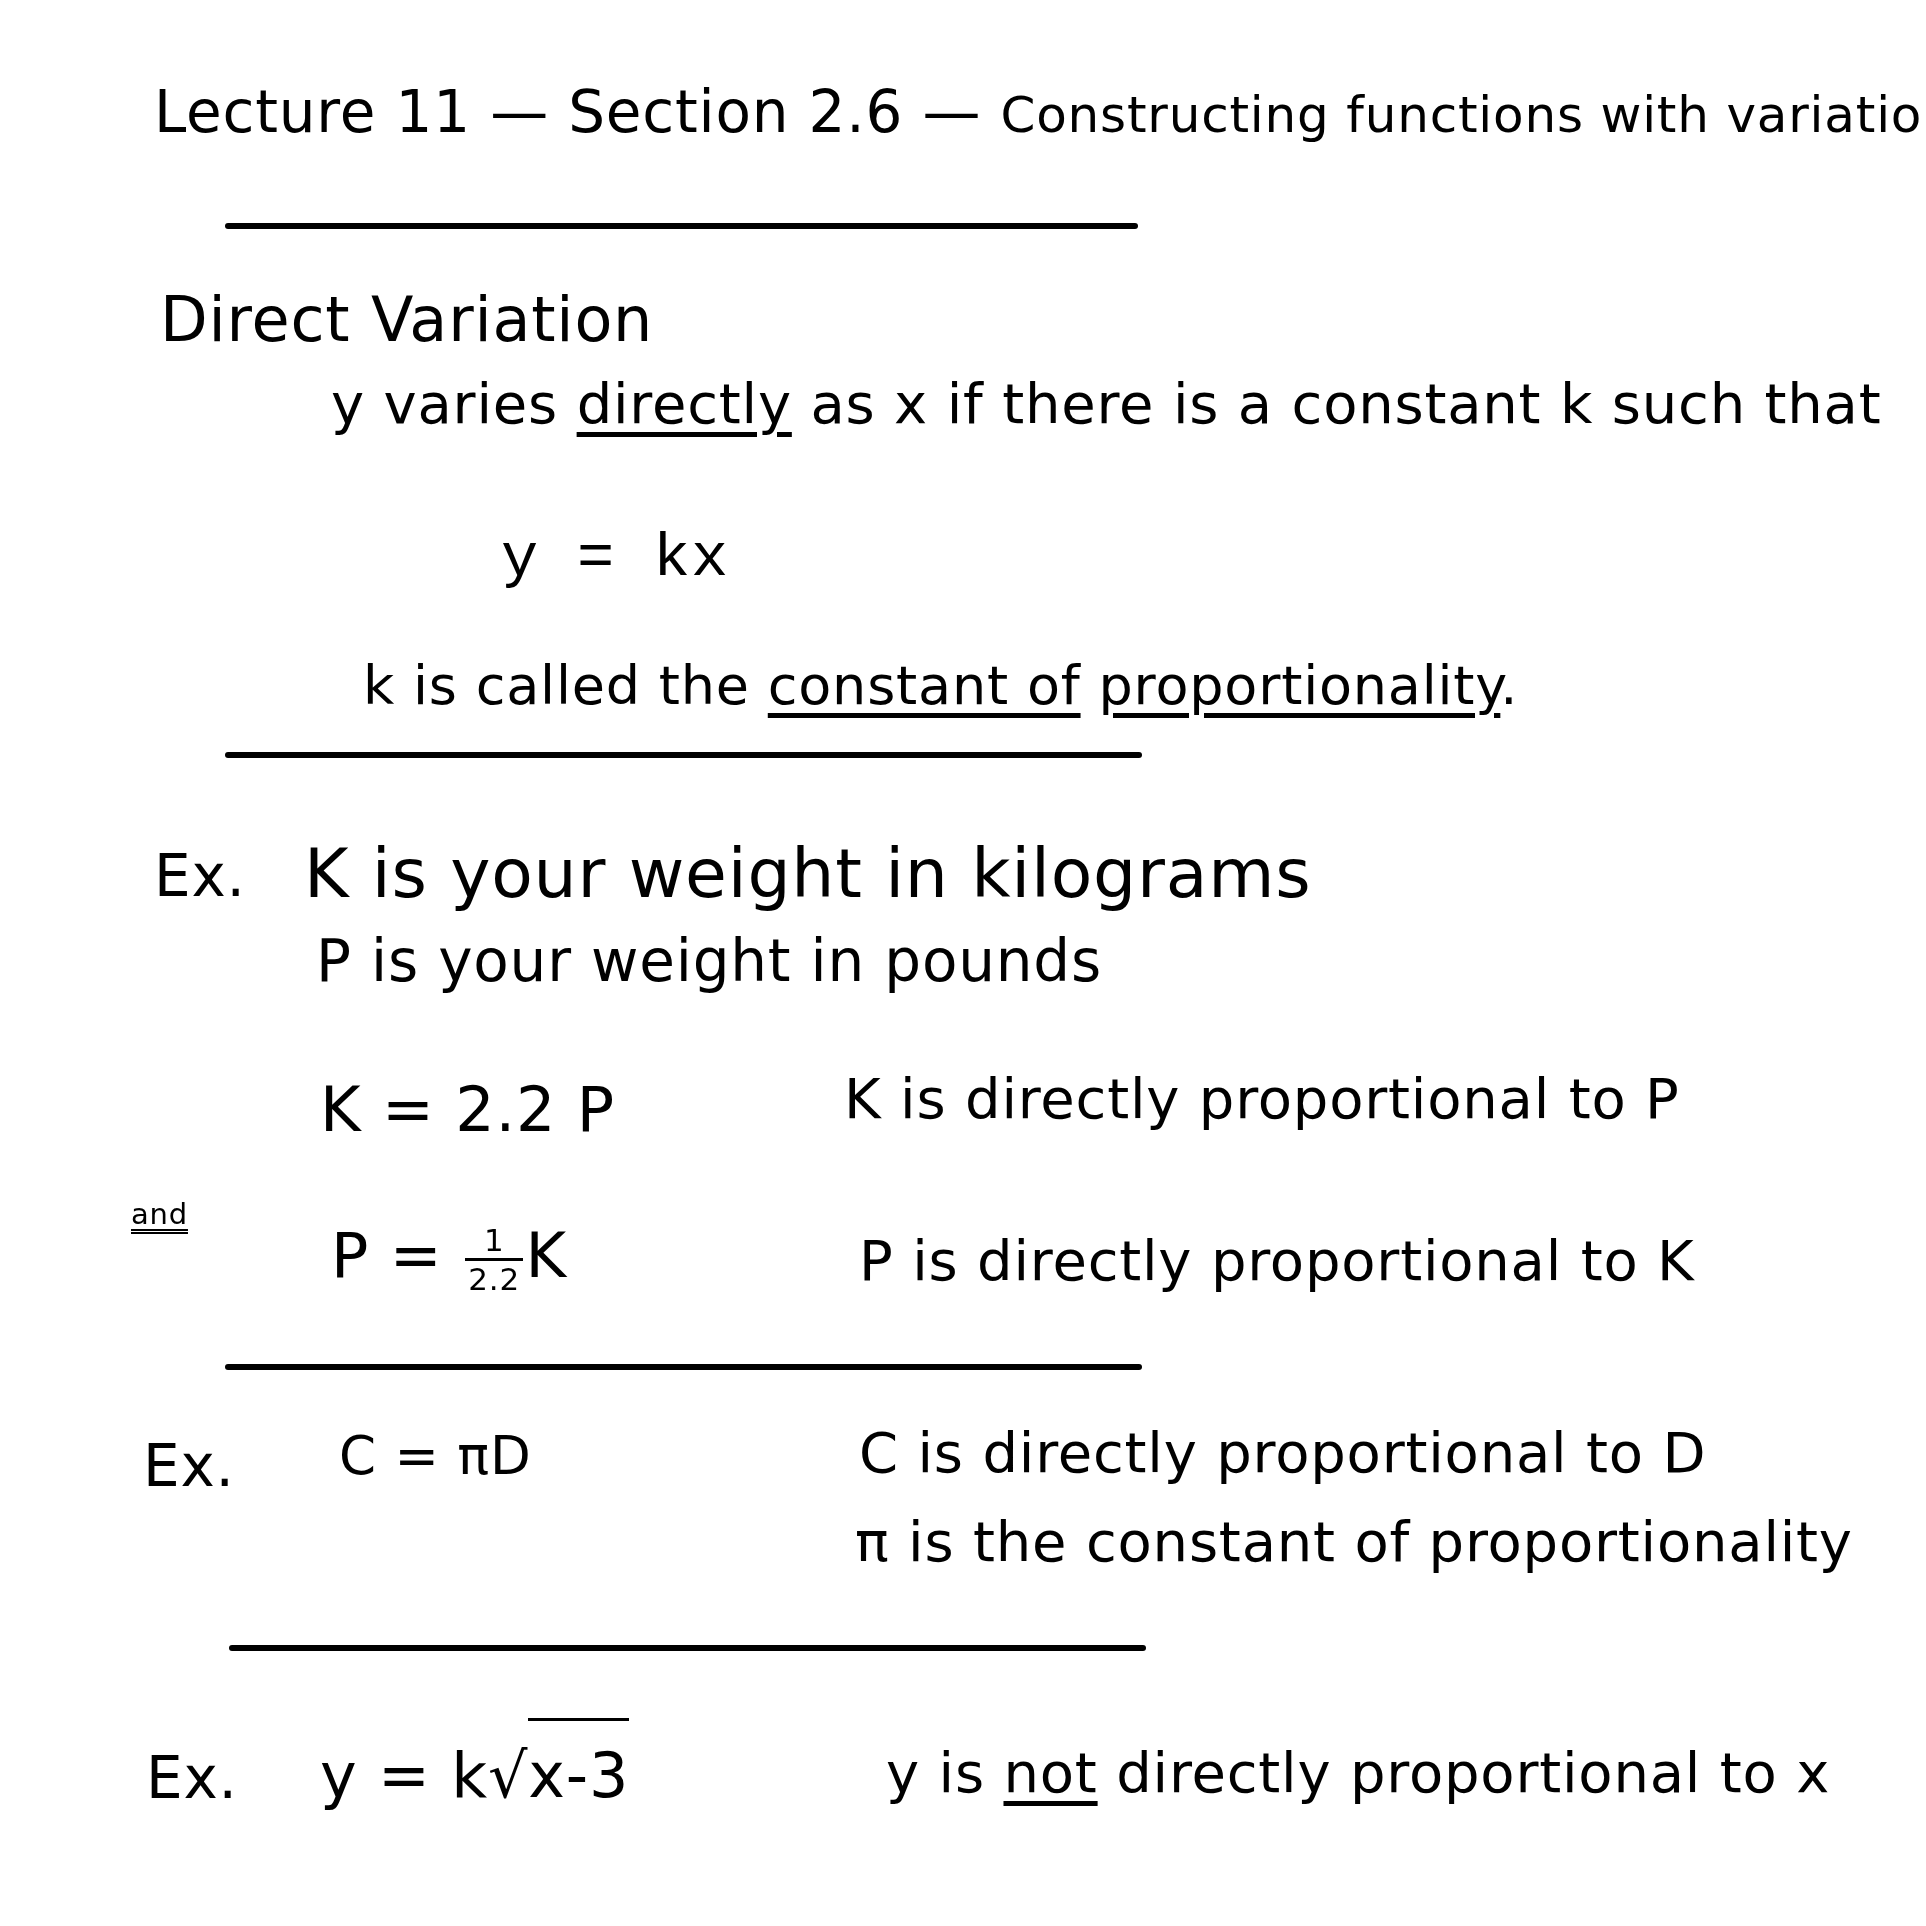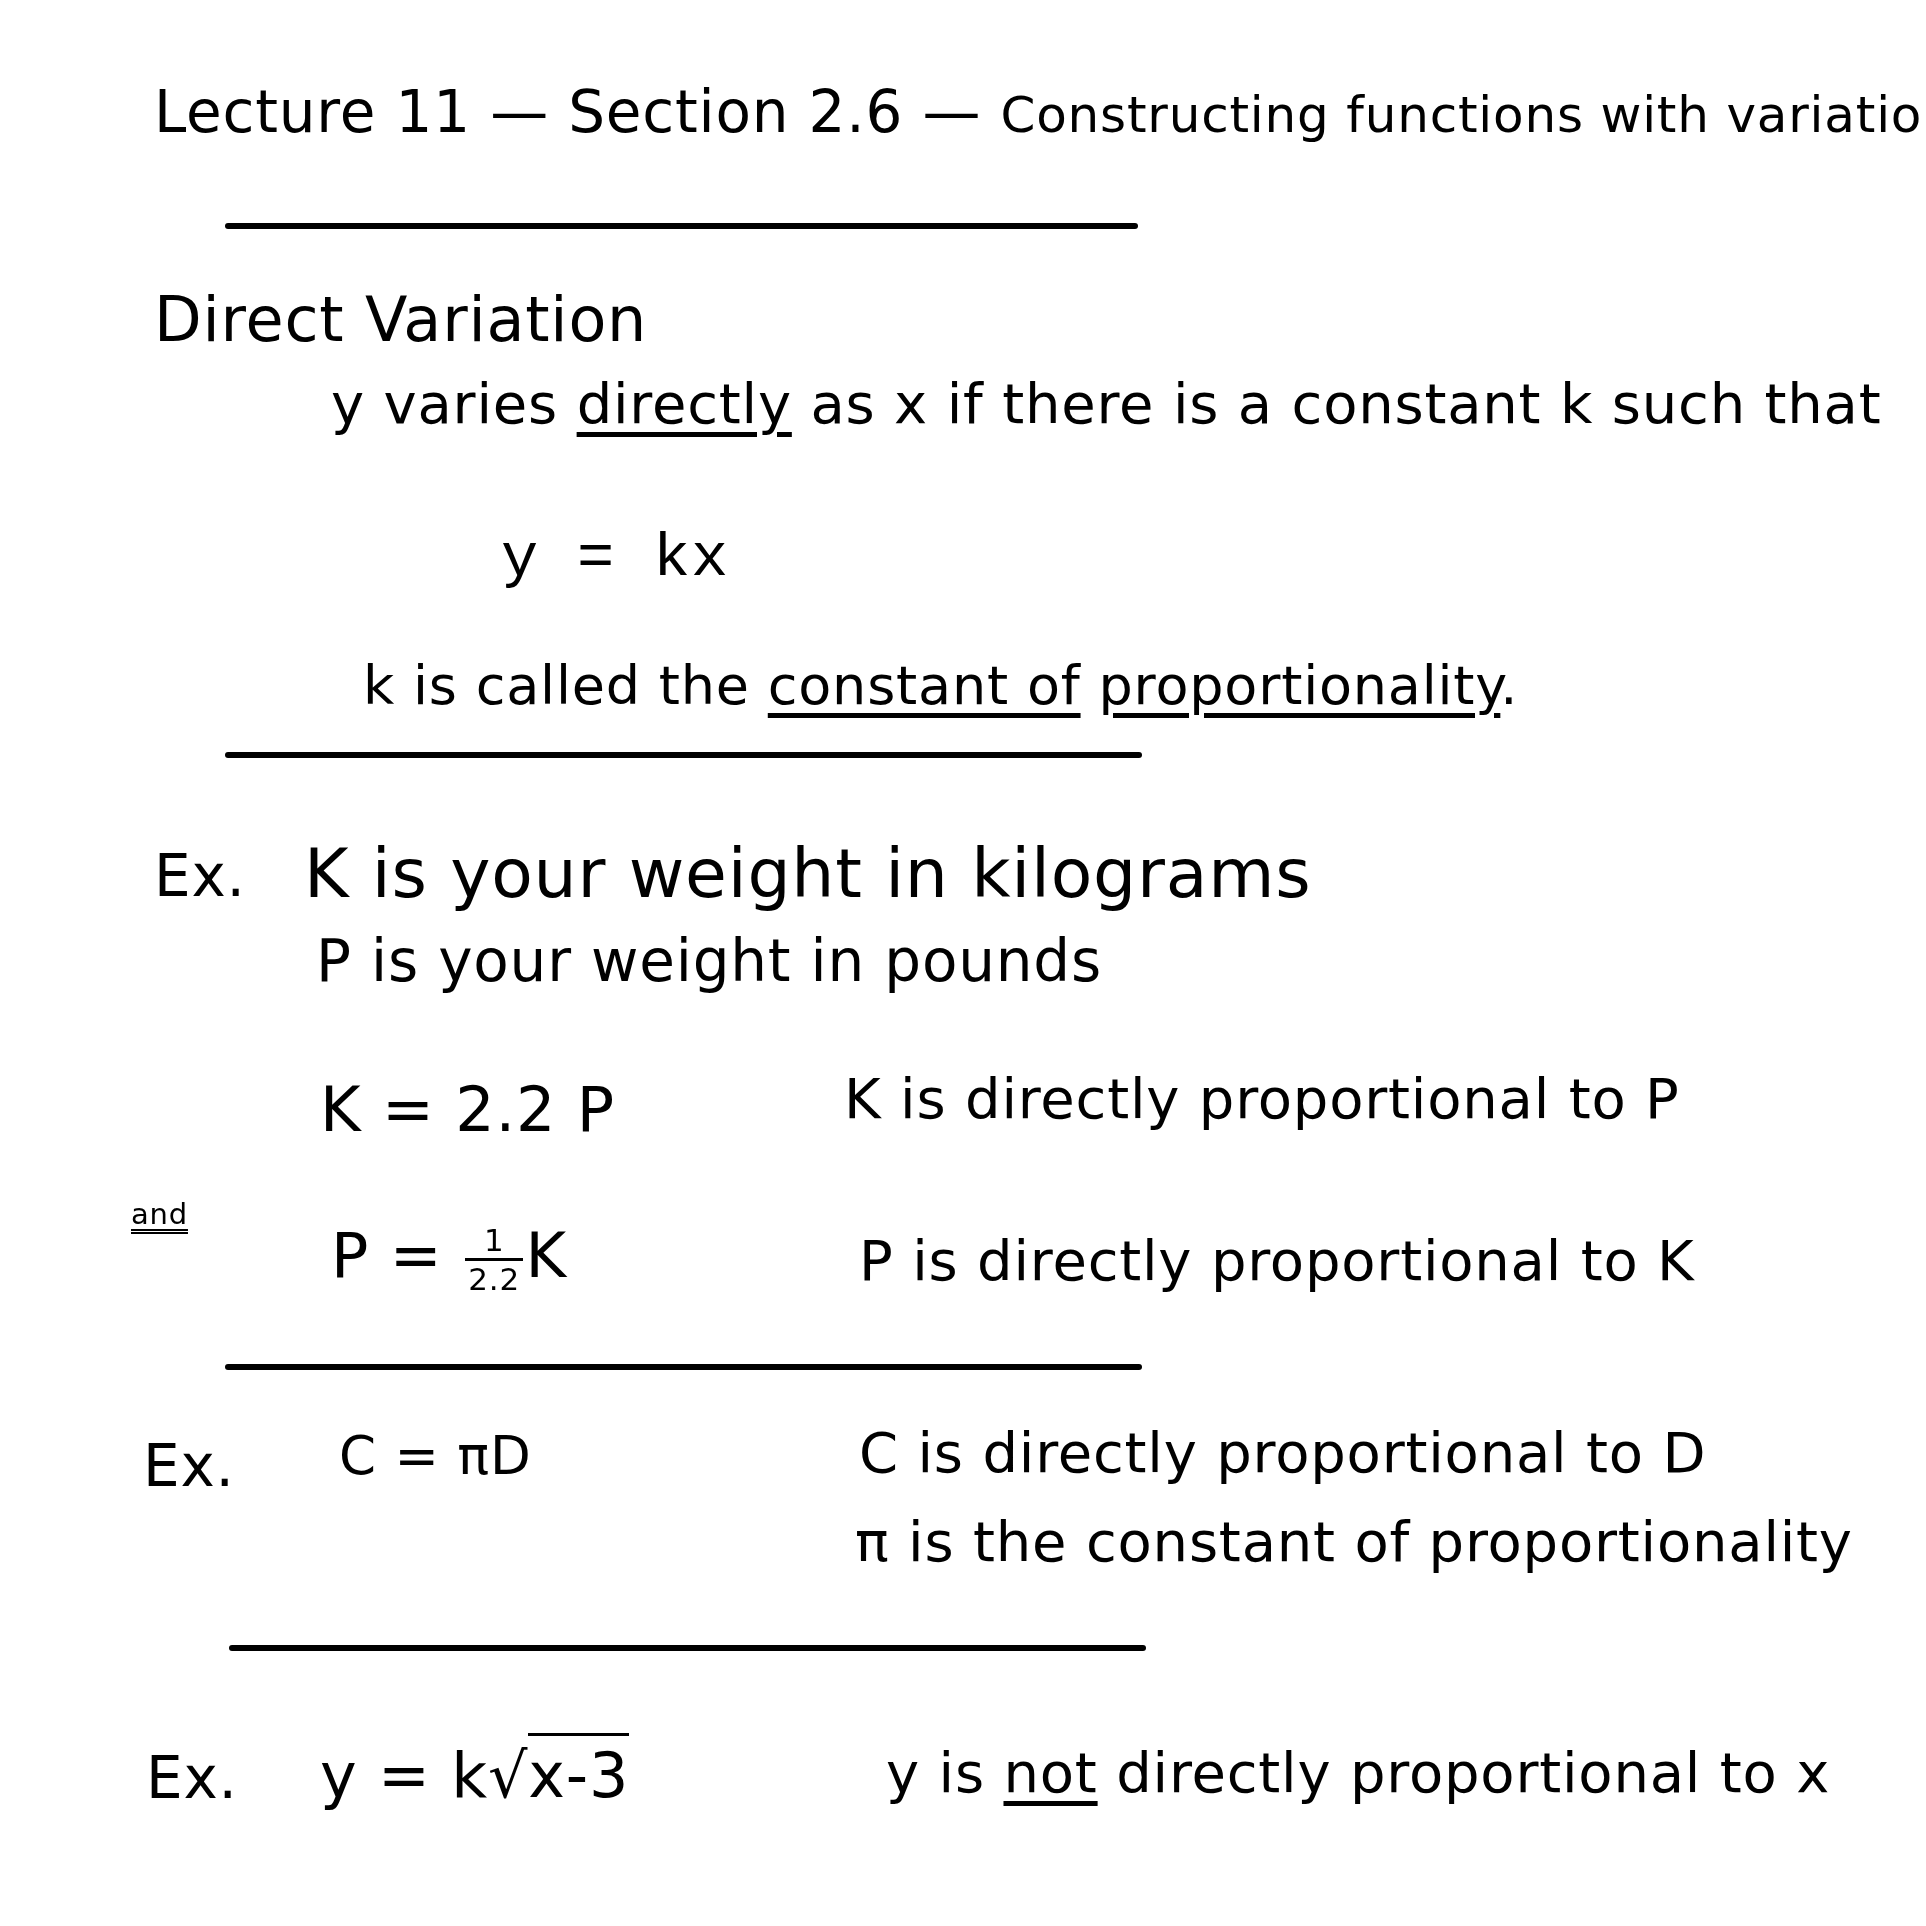--- a/index.html
+++ b/index.html
@@ -6,36 +6,36 @@
   body {
     width: 1958px; height: 2539px; position: relative; overflow: hidden;
     font-family: "DejaVu Sans", sans-serif; color: #000;
   }
   .t { position: absolute; white-space: nowrap; line-height: 1; letter-spacing: 0.8px; }
   .rule { position: absolute; height: 6.2px; background: #000; border-radius: 3.1px; }
   .ul { text-decoration: underline; text-decoration-thickness: 4.6px; text-underline-offset: 8.5px; }
   .frac { display: inline-block; vertical-align: middle; text-align: center; line-height: 1; margin: 0 2.3px; }
   .frac .num { display: block; border-bottom: 3.1px solid #000; padding: 0 3.1px 2.3px; }
   .frac .den { display: block; padding: 2.3px 3.1px 0; }
-  .sqrt { border-top: 3.1px solid #000; padding-top: 3px; }
+  .sqrt { border-top: 3.1px solid #000; padding-top: 18px; }
 </style>
 </head>
 <body>
 
 <div class="t" style="left:154px; top:83px; font-size:58px;">
   <span>Lecture 11</span>
   <span>—</span>
   <span>Section 2.6</span>
   <span>—</span>
   <span style="font-size:50px;">Constructing functions with variation</span>
 </div>
 
 <div class="rule" style="left:225px; top:223px; width:913px;"></div>
 
-<div class="t" style="left:154px; top:289px; font-size:62px;">Direct Variation</div>
+<div class="t" style="left:160px; top:289px; font-size:62px;">Direct Variation</div>
 
 <div class="t" style="left:331px; top:376px; font-size:56px;">
   <span>y varies </span><span class="ul">directly</span><span> as x if there is a constant k such that</span>
 </div>
 
 <div class="t" style="left:501px; top:528px; font-size:62px;font-family:Liberation Mono, monospace;">y = kx</div>
 
 <div class="t" style="left:347px; top:659px; font-size:54px;margin-left:16px;">
   <span>k is called the </span><span class="ul">constant of</span><span> </span><span class="ul">proportionality</span><span>.</span>
 </div>

